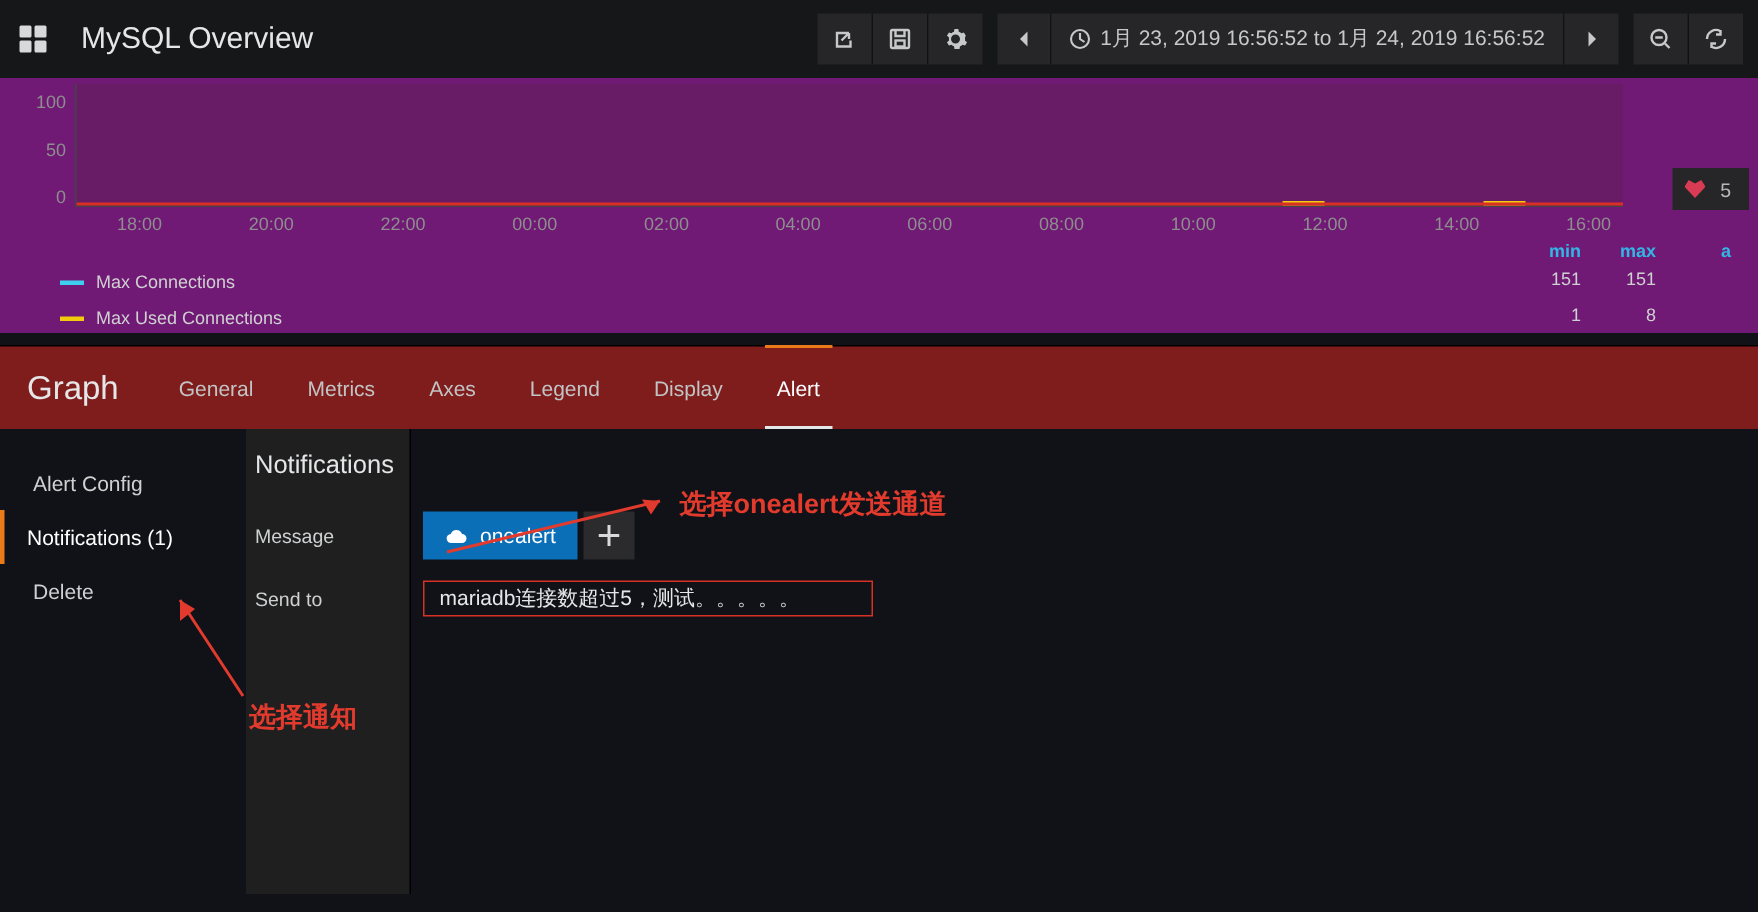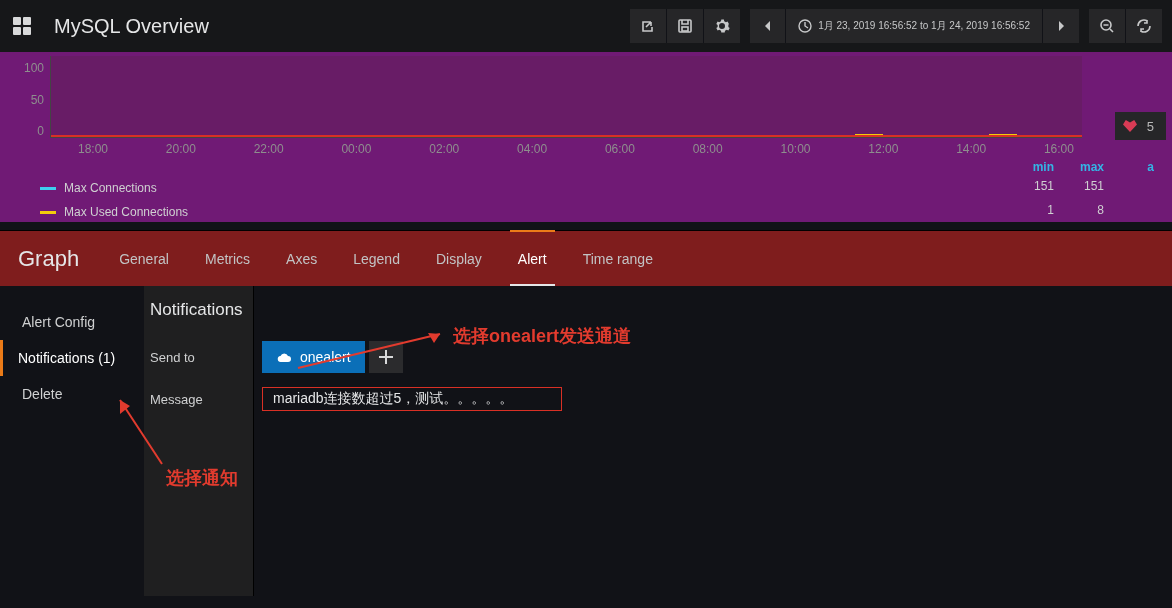--- a/index.html
+++ b/index.html
@@ -44,21 +44,21 @@
     padding: 0 10px;
     display: inline-flex;
     align-items: center;
     justify-content: center;
     font-size: 14px;
     cursor: pointer;
   }
   .btn-group { display: flex; gap: 0; margin-left: 10px; }
   .btn-group .btn { border-right: 1px solid #111217; }
   .btn-group .btn:last-child { border-right: none; }
-  .timerange-label { font-size: 10px; padding: 0 12px; }
+  .timerange-label { font-size: 14px; padding: 0 12px; }
 
   
   .panel {
     position: relative;
     padding: 4px 0 0 20px;
     background: #701a75;
   }
   .chart-wrap {
     position: relative;
     height: 100px;
@@ -176,21 +176,21 @@
     background: #eb7b18;
   }
 
   
   .alert-editor {
     display: flex;
     height: 310px;
     background: #111217;
   }
   .alert-side {
-    width: 144px;
+    width: 164px;
     padding: 18px 6px 0 18px;
   }
   .side-item {
     padding: 10px 4px;
     color: #cfd0d1;
     font-size: 14px;
     cursor: pointer;
   }
   .side-item.active {
     color: #fff;
@@ -430,38 +430,35 @@
       </div>
     <div class="edit-tab">
         <span>Legend</span>
       </div>
     <div class="edit-tab">
         <span>Display</span>
       </div>
     <div class="edit-tab active">
         <span>Alert</span>
       </div>
-    <div class="edit-tab">
-        <span>Time range</span>
-      </div>
   </div>
 </div>
 
 <div class="alert-editor">
   <div class="alert-side">
     <div class="side-item"><span>Alert Config</span></div>
     <div class="side-item active"><span>Notifications (1)</span></div>
     <div class="side-item"><span>Delete</span></div>
   </div>
 
   <div class="alert-main">
     <div class="form-labels">
       <div class="hd">Notifications</div>
+      <div class="lbl">Message</div>
       <div class="lbl">Send to</div>
-      <div class="lbl">Message</div>
     </div>
     <div class="form-fields">
       <div class="field-row">
         <span class="pill">
           <svg width="16" height="16" viewBox="0 0 16 16" fill="#fff">
               <path d="M12 7a3 3 0 010 6H5a3 3 0 01-.5-6A4 4 0 0112 7z"></path>
             </svg>
           <span>onealert</span>
         </span>
         <button class="add-btn">

